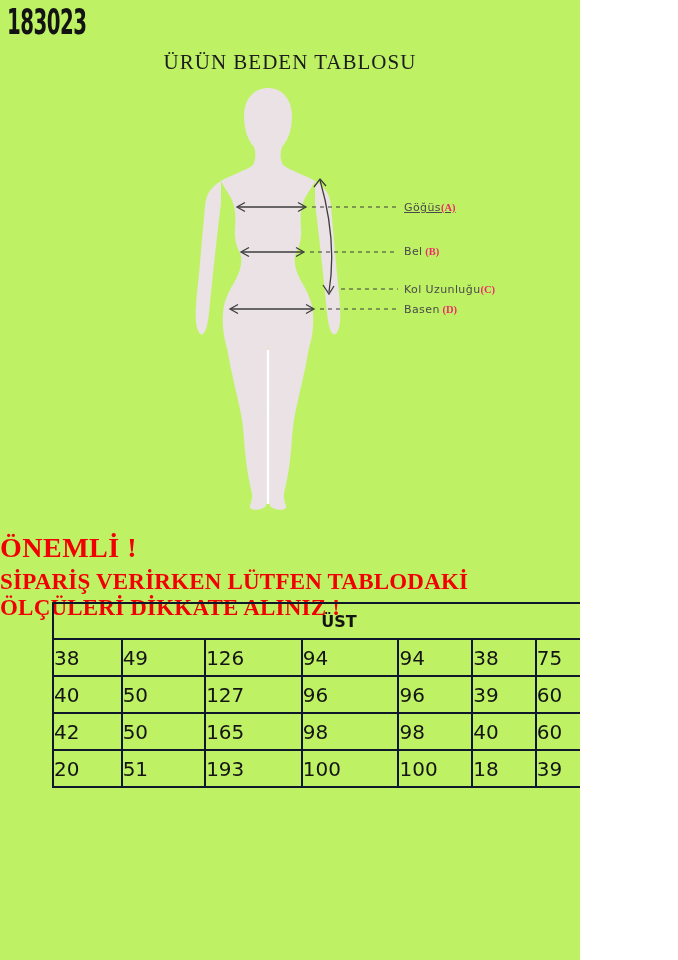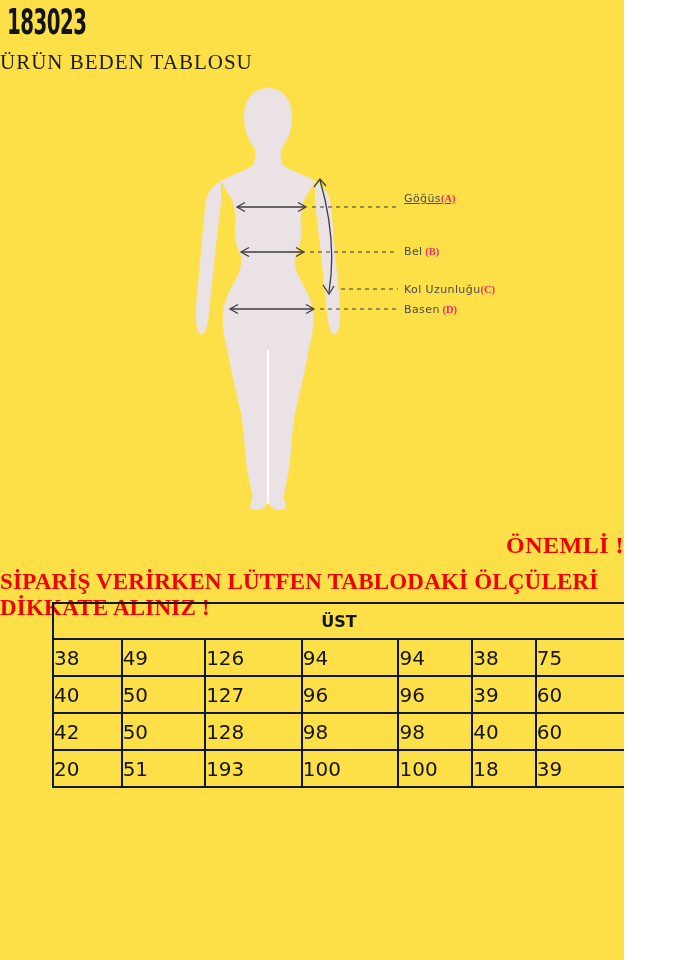--- a/index.html
+++ b/index.html
@@ -4,54 +4,54 @@
 <style>
   :root{
     --accent:#ee2a68;
     --warning:#f10000;
     --line:#3d3d3d;
     --silhouette:#eae2e4;
   }
   *{box-sizing:border-box;}
   html,body{margin:0;padding:0;background:#ffffff;}
   .page{
-    position:relative;width:624px;height:960px;background:#fde047;
+    position:relative;width:580px;height:960px;background:#bef264;
     font-family:"DejaVu Sans",sans-serif;overflow:hidden;
   }
   .product-code{
     position:absolute;left:7px;top:1px;
     font-family:"DejaVu Sans",sans-serif;font-weight:bold;font-size:36px;
     letter-spacing:-1px;color:#131313;
     transform:scaleX(0.55);transform-origin:left top;white-space:nowrap;
   }
   .page-title{
-    position:absolute;left:0;right:0;top:50px;
+    position:absolute;left:0;right:0;top:50px;text-align:center;
     font-family:"Liberation Serif",serif;font-size:21px;color:#1c1c1c;
     letter-spacing:1px;
   }
   .diagram{position:absolute;left:0;top:0;width:678px;height:530px;}
   .fig{position:absolute;left:160px;top:80px;}
   .fig .lines{stroke:var(--line);stroke-width:1.3;fill:none;}
   .fig .dashes{stroke:var(--line);stroke-width:1.2;fill:none;stroke-dasharray:4,4;}
   .diag-label{
     position:absolute;left:404px;height:14px;line-height:14px;
     font-family:"DejaVu Sans",sans-serif;font-size:11px;color:#4a4a4a;
     letter-spacing:0.4px;white-space:nowrap;
   }
   .diag-label .letter{
     font-family:"Liberation Serif",serif;font-weight:bold;font-size:10.5px;
     color:var(--accent);letter-spacing:0;
   }
-  .lbl-0{top:192px;text-decoration:underline;}
+  .lbl-0{top:201px;text-decoration:underline;}
   .lbl-1{top:245px;}
   .lbl-2{top:283px;}
   .lbl-3{top:303px;}
   .warning-heading{
-    position:absolute;left:0;right:0;top:532px;text-align:right;
-    font-family:"Liberation Serif",serif;font-weight:bold;font-size:24px;
+    position:absolute;left:0;right:0;top:532px;text-align:left;
+    font-family:"Liberation Serif",serif;font-weight:bold;font-size:28px;
     color:var(--warning);letter-spacing:0.5px;
   }
   .warning-message{
     position:absolute;left:0;right:0;top:569px;text-align:left;
     font-family:"Liberation Serif",serif;font-weight:bold;font-size:23px;
     color:var(--warning);letter-spacing:0.2px;
   }
   table.size{
     position:absolute;left:52px;top:602px;width:574px;
     border-collapse:collapse;table-layout:fixed;
@@ -169,21 +169,21 @@
         <td>50</td>
         <td>127</td>
         <td>96</td>
         <td>96</td>
         <td>39</td>
         <td>60</td>
       </tr>
       <tr>
         <td>42</td>
         <td>50</td>
-        <td>128</td>
+        <td>165</td>
         <td>98</td>
         <td>98</td>
         <td>40</td>
         <td>60</td>
       </tr>
       <tr>
         <td>20</td>
         <td>51</td>
         <td>193</td>
         <td>100</td>

